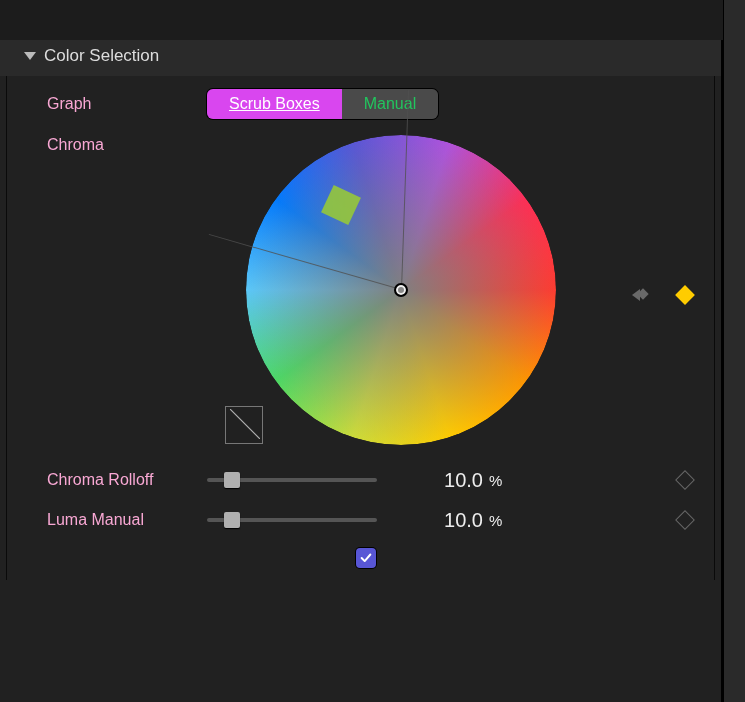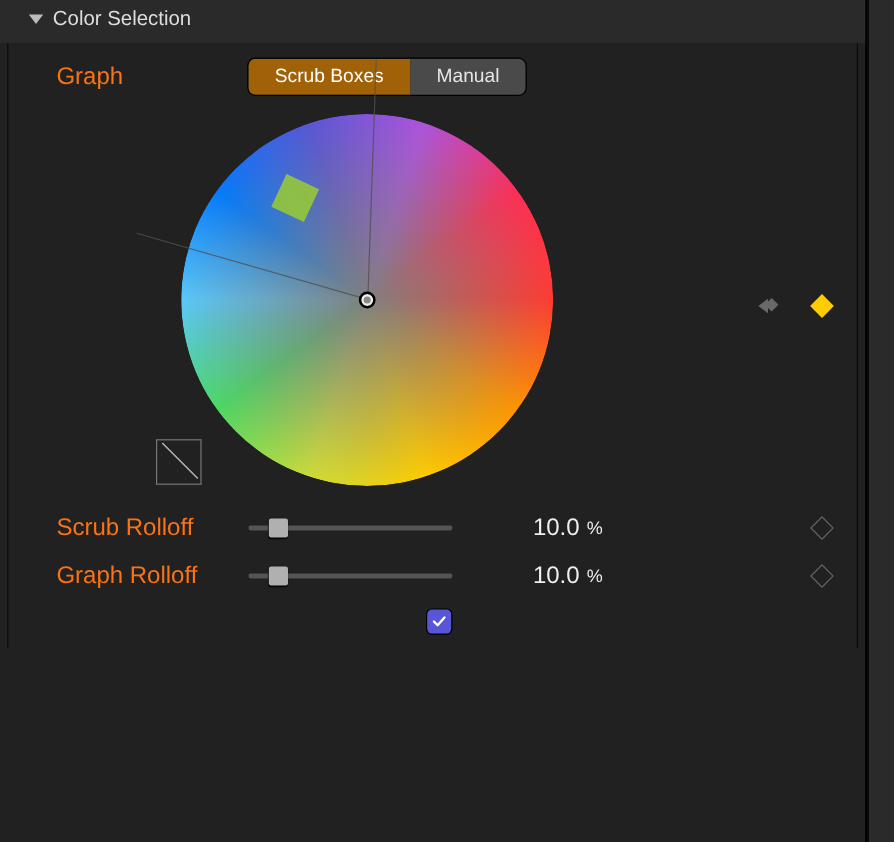--- a/index.html
+++ b/index.html
@@ -14,20 +14,21 @@
   }
   .outer {
     display: flex;
     height: 100%;
   }
   .panel {
     flex: 1;
     background: #212121;
     border-right: 2px solid #000;
     position: relative;
+    margin-top: 40px;
   }
   .rightgutter {
     width: 22px;
     background: #2a2a2a;
     border-left: 1px solid #000;
   }
   .section-header {
     display: flex;
     align-items: center;
     gap: 8px;
@@ -52,22 +53,22 @@
   }
   .row {
     display: flex;
     align-items: center;
     min-height: 40px;
     position: relative;
   }
   .label-col {
     width: 190px;
     padding-left: 30px;
-    color: #f97316;
-    font-size: 20px;
+    color: #f9a8d4;
+    font-size: 16px;
   }
   .ctrl-col {
     flex: 1;
     display: flex;
     align-items: center;
   }
   .kf-col {
     width: 110px;
     display: flex;
     align-items: center;
@@ -78,28 +79,29 @@
   
   .seg {
     display: inline-flex;
     border-radius: 6px;
     overflow: hidden;
     box-shadow: 0 0 0 1px #000;
   }
   .seg-btn {
     padding: 6px 22px;
     font-size: 16px;
-    color: #e5e5e5;
+    color: #22c55e;
     background: #4a4a4a;
     border: none;
     cursor: pointer;
   }
   .seg-btn.active {
-    background: #a16207;
+    background: #d946ef;
     color: #fff;
+    text-decoration: underline;
   }
   
   .wheel-wrap {
     position: relative;
     width: 320px;
     height: 320px;
   }
   .wheel {
     width: 310px; height: 310px;
     border-radius: 50%;
@@ -273,55 +275,56 @@
         <div class="label-col">Graph</div>
         <div class="ctrl-col">
           <div class="seg">
             <button class="seg-btn active">Scrub Boxes</button>
             <button class="seg-btn">Manual</button>
           </div>
         </div>
       </div>
 
       <div class="row" style="align-items:flex-start; min-height:330px; margin-top:6px;">
+        <div class="label-col" style="padding-top:6px;">Chroma</div>
         <div class="ctrl-col" style="justify-content:center;">
           <div class="wheel-wrap">
             <div class="wheel"></div>
             <div class="wheel-line" style="transform: rotate(-88deg);"></div>
             <div class="wheel-line" style="transform: rotate(-164deg);"></div>
             <div class="chroma-sample"></div>
             <div class="wheel-center"></div>
             <div class="curve-thumb"></div>
           </div>
         </div>
         <div class="kf-col" style="align-self:center;">
           <div class="kf-prev"></div>
           <div class="kf-diamond kf-yellow"></div>
         </div>
       </div>
 
 
       <div class="row">
-        <div class="label-col">Scrub Rolloff</div>
+        <div class="label-col">Chroma Rolloff</div>
         <div class="ctrl-col" style="gap:36px;">
           <div class="slider">
             <div class="slider-thumb" style="left:10%;"></div>
           </div>
           <div style="display:flex; align-items:center;">
             <span class="value">10.0</span>
             <span class="unit">%</span>
           </div>
         </div>
         <div class="kf-col">
           <div class="kf-diamond kf-gray"></div>
         </div>
       </div>
 
       <div class="row">
-        <div class="label-col">Graph Rolloff</div>
+        <div class="label-col">Luma Manual</div>
         <div class="ctrl-col" style="gap:36px;">
           <div class="slider">
             <div class="slider-thumb" style="left:10%;"></div>
           </div>
           <div style="display:flex; align-items:center;">
             <span class="value">10.0</span>
             <span class="unit">%</span>
           </div>
         </div>
         <div class="kf-col">

